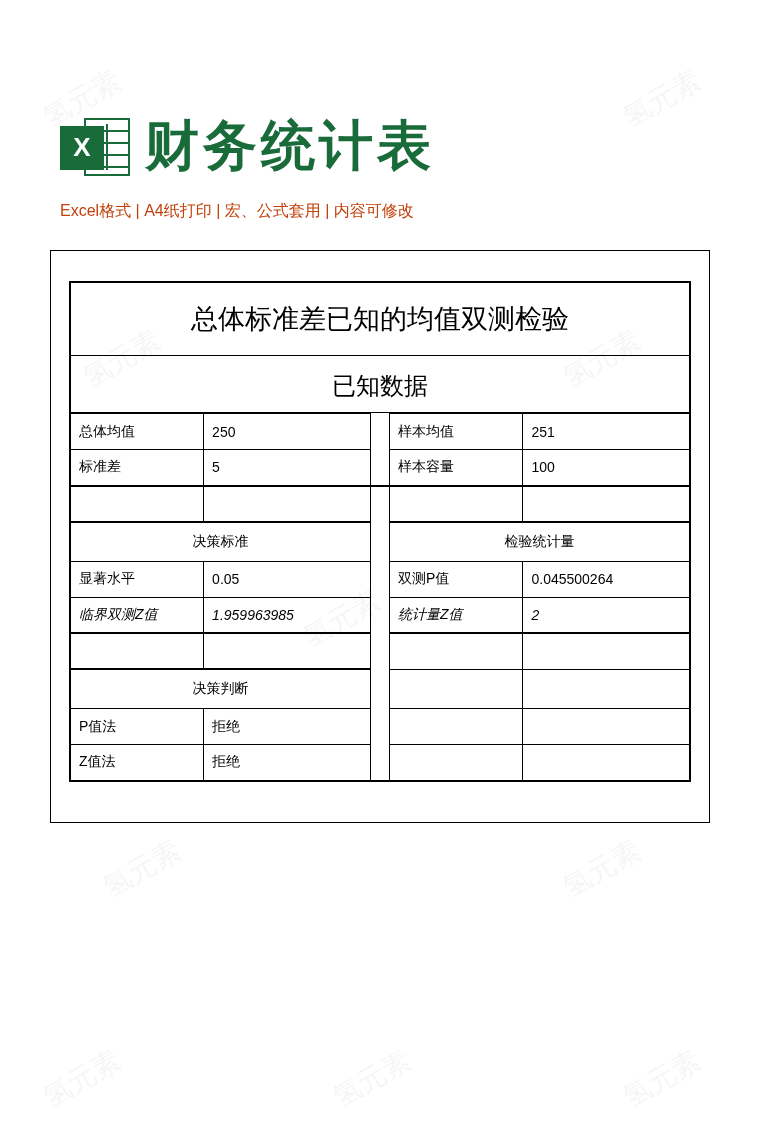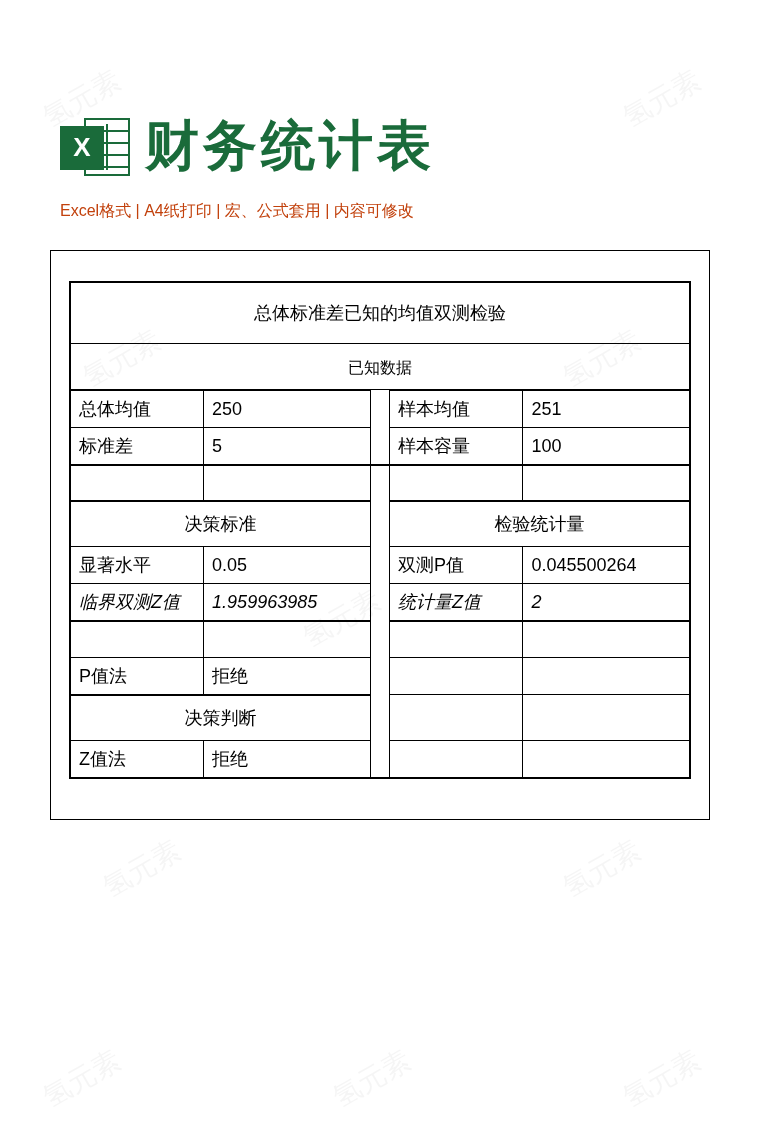--- a/index.html
+++ b/index.html
@@ -80,40 +80,40 @@
       margin: 0 50px;
       border: 1px solid #000;
       padding: 30px 18px 40px 18px;
       background: #fff;
     }
     .sheet-title-row {
       border: 2px solid #000;
       border-bottom: 1px solid #000;
       text-align: center;
       padding: 18px 0;
-      font-size: 18px;
+      font-size: 27px;
       font-weight: 500;
     }
     .section-header {
       border-left: 2px solid #000;
       border-right: 2px solid #000;
       border-bottom: 1px solid #000;
       text-align: center;
       padding: 14px 0 10px 0;
-      font-size: 16px;
+      font-size: 24px;
     }
     table.grid {
       width: 100%;
       border-collapse: collapse;
       table-layout: fixed;
     }
     table.grid td {
       border: 1px solid #000;
       padding: 6px 8px;
-      font-size: 18px;
+      font-size: 14px;
       height: 36px;
       vertical-align: middle;
     }
     .outer-l { border-left: 2px solid #000 !important; }
     .outer-r { border-right: 2px solid #000 !important; }
     .outer-b { border-bottom: 2px solid #000 !important; }
     .label { text-align: left; }
     .value { text-align: left; }
     .sub-header {
       text-align: center;
@@ -211,28 +211,28 @@
       <td class="value outer-r thick-bottom">2</td>
     </tr>
     <tr style="height:28px">
       <td class="outer-l"></td>
           <td></td>
           <td class="gap-col"></td>
           <td></td>
           <td class="outer-r"></td>
     </tr>
     <tr>
+      <td class="sub-header outer-l thick-top" colspan="2">决策判断</td>
+      <td class="gap-col"></td>
+      <td></td>
+          <td class="outer-r"></td>
+    </tr>
+    <tr>
       <td class="label outer-l">P值法</td>
       <td class="value">拒绝</td>
-      <td class="gap-col"></td>
-      <td></td>
-          <td class="outer-r"></td>
-    </tr>
-    <tr>
-      <td class="sub-header outer-l thick-top" colspan="2">决策判断</td>
       <td class="gap-col"></td>
       <td></td>
           <td class="outer-r"></td>
     </tr>
     <tr>
       <td class="label outer-l outer-b">Z值法</td>
       <td class="value outer-b">拒绝</td>
       <td class="gap-col outer-b" style="border-bottom:2px solid #000 !important"></td>
       <td class="outer-b"></td>
           <td class="outer-r outer-b"></td>

